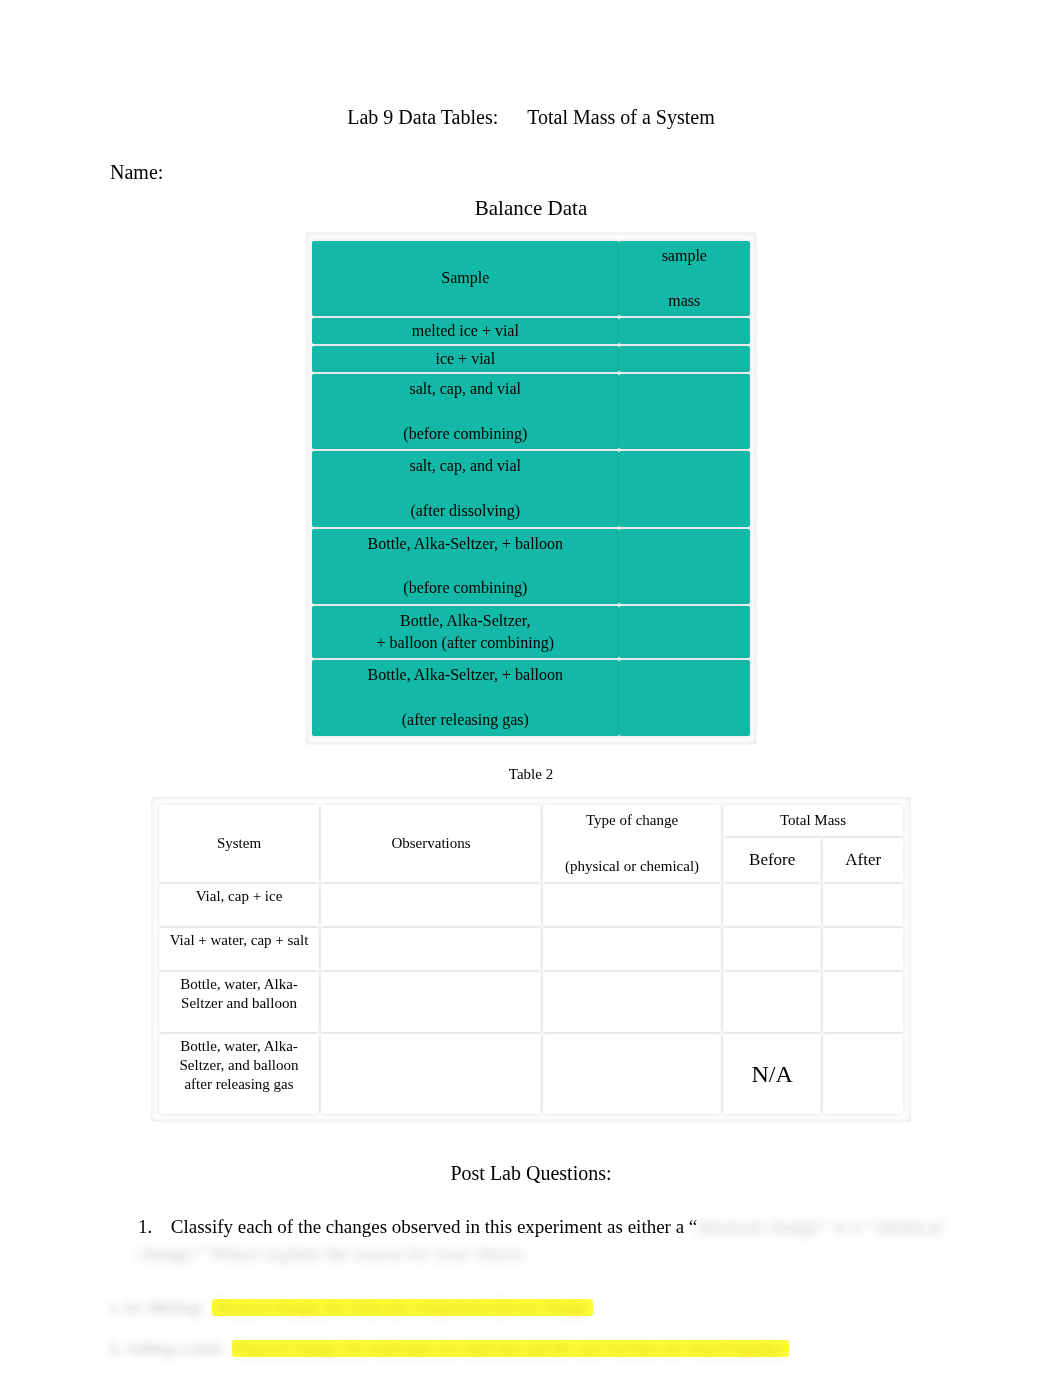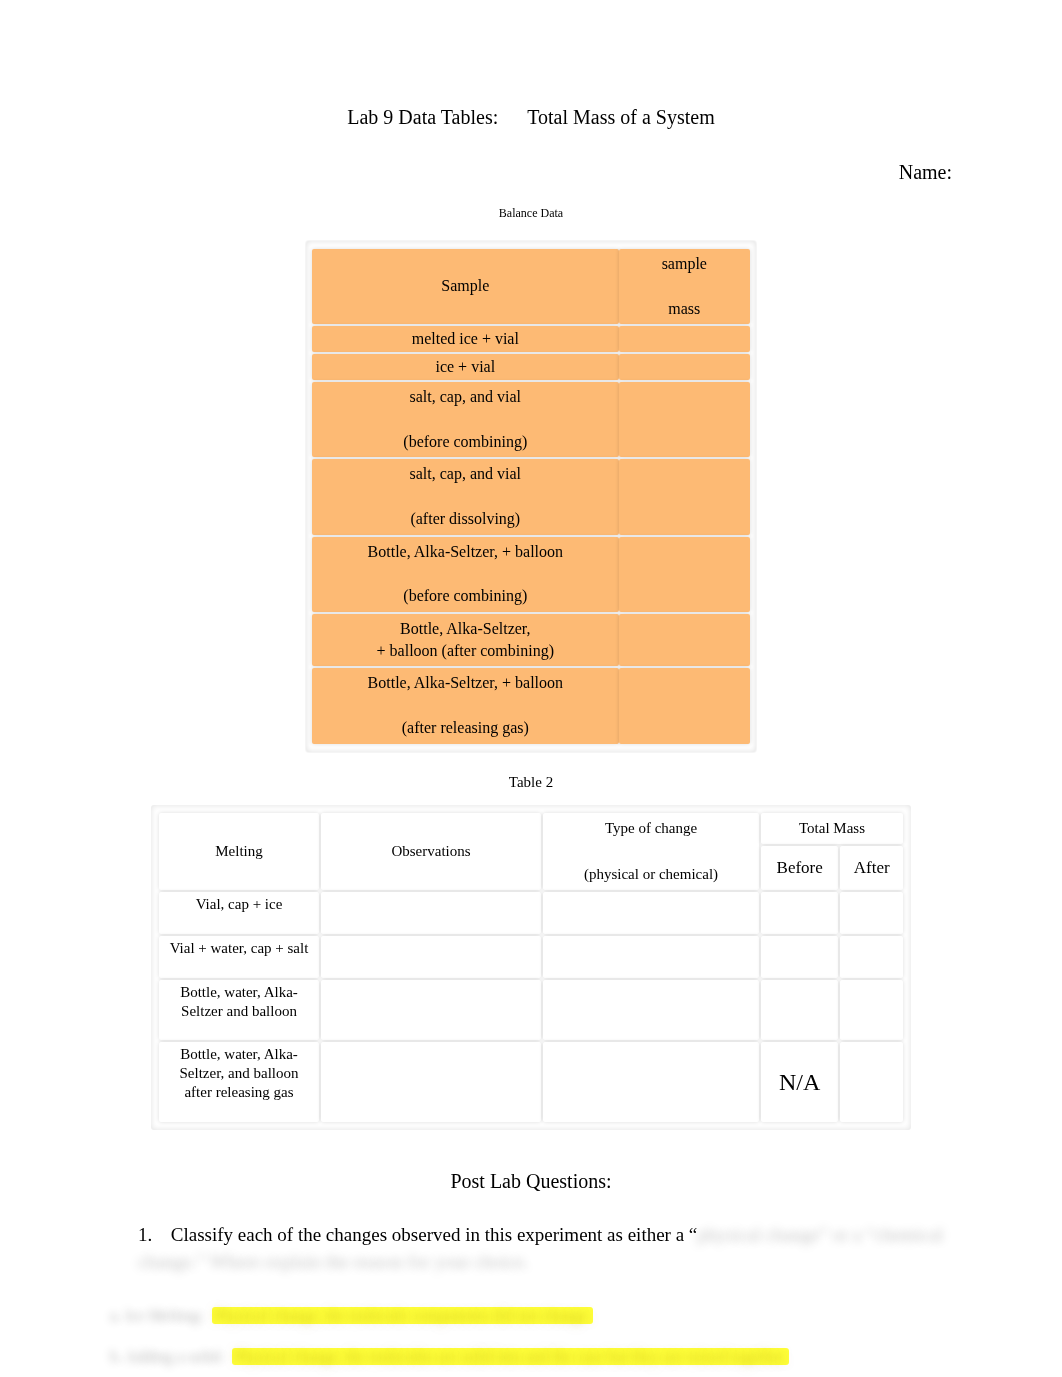--- a/index.html
+++ b/index.html
@@ -22,27 +22,26 @@
     }
     .title-left {
       display: inline-block;
       margin-right: 24px;
     }
     .title-right {
       display: inline-block;
     }
     .name-row {
       font-size: 20px;
-      margin-bottom: 22px;
-      text-align: right;
+      margin-bottom: 12px;
     }
     .balance-caption {
       text-align: center;
-      font-size: 12px;
-      margin-bottom: 20px;
+      font-size: 21px;
+      margin-bottom: 12px;
       margin-top: 12px;
     }
 
     .outer-wrap-1 {
       width: 450px;
       margin: 0 auto 22px auto;
       position: relative;
       padding: 6px;
       background: #fff;
       box-shadow: 0 0 0 1px rgba(0,0,0,0.04);
@@ -57,21 +56,21 @@
       border-radius: 3px;
     }
 
     table.balance {
       width: 100%;
       border-collapse: separate;
       border-spacing: 0 2px;
       font-size: 16px;
     }
     table.balance td, table.balance th {
-      background: #fdba74;
+      background: #14b8a6;
       text-align: center;
       vertical-align: middle;
       padding: 4px 6px;
       font-weight: normal;
       position: relative;
       box-shadow: 0 0 4px rgba(0,0,0,0.14);
       border-radius: 2px;
     }
     table.balance .col1 { width: 70%; }
     table.balance .col2 { width: 30%; }
@@ -110,21 +109,21 @@
       background: #fff;
       text-align: center;
       vertical-align: middle;
       padding: 3px 6px;
       font-weight: normal;
       box-shadow: 0 0 4px rgba(0,0,0,0.14);
       border-radius: 2px;
     }
     table.t2 .sys { width: 160px; }
     table.t2 .obs { width: 220px; }
-    table.t2 .typ { width: 216px; }
+    table.t2 .typ { width: 178px; }
     table.t2 th.two-lines { line-height: 1.55; padding-top: 4px; padding-bottom: 4px; }
     table.t2 td.subhead { font-size: 17px; padding: 6px 4px; }
     table.t2 td.na { font-size: 24px; }
     table.t2 td.rowlabel { line-height: 1.25; padding-top: 3px; padding-bottom: 20px; }
 
     .postlab-heading {
       text-align: center;
       font-size: 20px;
       margin: 40px 0 28px 0;
     }
@@ -238,21 +237,21 @@
   </tbody>
     </table>
 </div>
 
 <div class="table2-caption">Table 2</div>
 
 <div class="outer-wrap-2">
   <table class="t2">
     <tbody>
         <tr>
-      <th rowspan="2" class="sys">Melting</th>
+      <th rowspan="2" class="sys">System</th>
       <th rowspan="2" class="obs">Observations</th>
       <th rowspan="2" class="typ two-lines">
         <span>Type of change</span><br><br>
         <span>(physical or chemical)</span>
       </th>
       <th colspan="2">Total Mass</th>
     </tr>
     <tr>
       <td class="subhead">Before</td>
       <td class="subhead">After</td>

